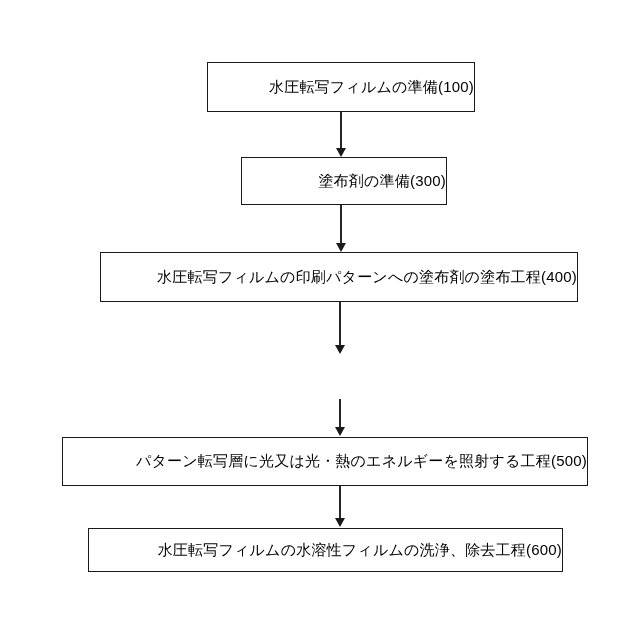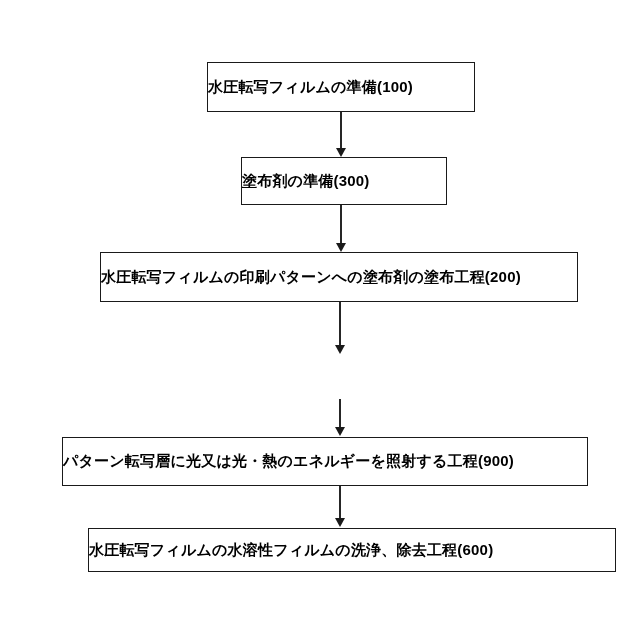--- a/index.html
+++ b/index.html
@@ -22,42 +22,41 @@
     background: #ffffff;
   }
 
   .node {
     position: absolute;
     box-sizing: border-box;
     background: #ffffff;
     border: 1.6px solid #1a1a1a;
     display: flex;
     align-items: center;
-    justify-content: flex-start;
+    justify-content: flex-end;
     text-align: center;
-    font-weight: bold;
   }
 
   .node-label {
     display: block;
     color: #000000;
     font-size: 15px;
     line-height: 1.25;
     letter-spacing: 0.2px;
     white-space: nowrap;
     font-family: "Liberation Sans", "DejaVu Sans", sans-serif;
   }
 
   
   #node-1 { left: 207px; top: 62px;  width: 268px; height: 50px; }
   #node-2 { left: 241px; top: 157px; width: 206px; height: 48px; }
   #node-3 { left: 100px; top: 252px; width: 478px; height: 50px; }
   #node-4 { left: 11px;  top: 355px; width: 617px; height: 44px; }
   #node-5 { left: 62px;  top: 437px; width: 526px; height: 49px; }
-  #node-6 { left: 88px;  top: 528px; width: 528px; height: 44px; }
+  #node-6 { left: 88px;  top: 528px; width: 475px; height: 44px; }
 
   
   #node-4 .node-label { font-size: 14.6px; letter-spacing: 0px; }
   #node-3 .node-label { font-size: 15px; }
   #node-5 .node-label { font-size: 15px; }
   #node-6 .node-label { font-size: 15px; }
 
   .connector {
     position: absolute;
     width: 2px;
@@ -102,32 +101,32 @@
   <div class="arrowhead" id="arrow-1"></div>
 
   <div class="node" id="node-2">
     <span class="node-label">塗布剤の準備(300)</span>
   </div>
 
   <div class="connector" id="conn-2"></div>
   <div class="arrowhead" id="arrow-2"></div>
 
   <div class="node" id="node-3">
-    <span class="node-label">水圧転写フィルムの印刷パターンへの塗布剤の塗布工程(200)</span>
+    <span class="node-label">水圧転写フィルムの印刷パターンへの塗布剤の塗布工程(400)</span>
   </div>
 
   <div class="connector" id="conn-3"></div>
   <div class="arrowhead" id="arrow-3"></div>
 
 
   <div class="connector" id="conn-4"></div>
   <div class="arrowhead" id="arrow-4"></div>
 
   <div class="node" id="node-5">
-    <span class="node-label">パターン転写層に光又は光・熱のエネルギーを照射する工程(900)</span>
+    <span class="node-label">パターン転写層に光又は光・熱のエネルギーを照射する工程(500)</span>
   </div>
 
   <div class="connector" id="conn-5"></div>
   <div class="arrowhead" id="arrow-5"></div>
 
   <div class="node" id="node-6">
     <span class="node-label">水圧転写フィルムの水溶性フィルムの洗浄、除去工程(600)</span>
   </div>
 
 </div>

